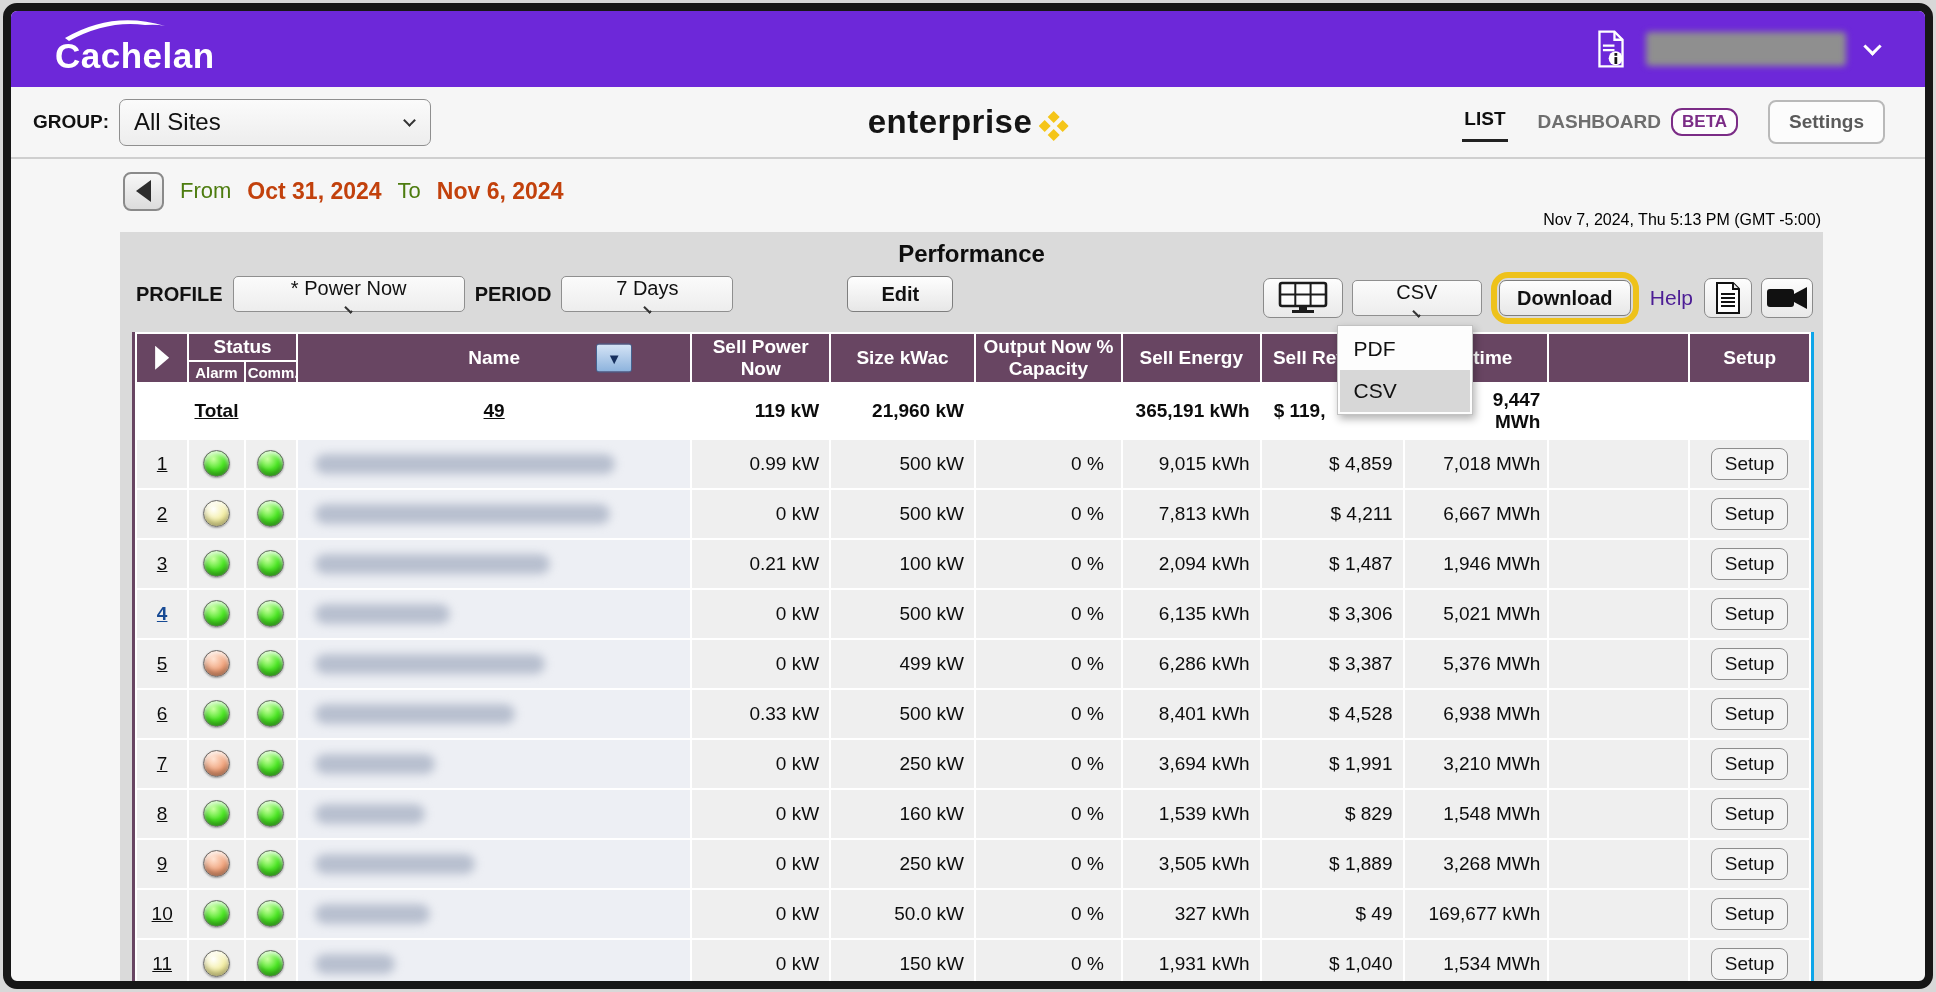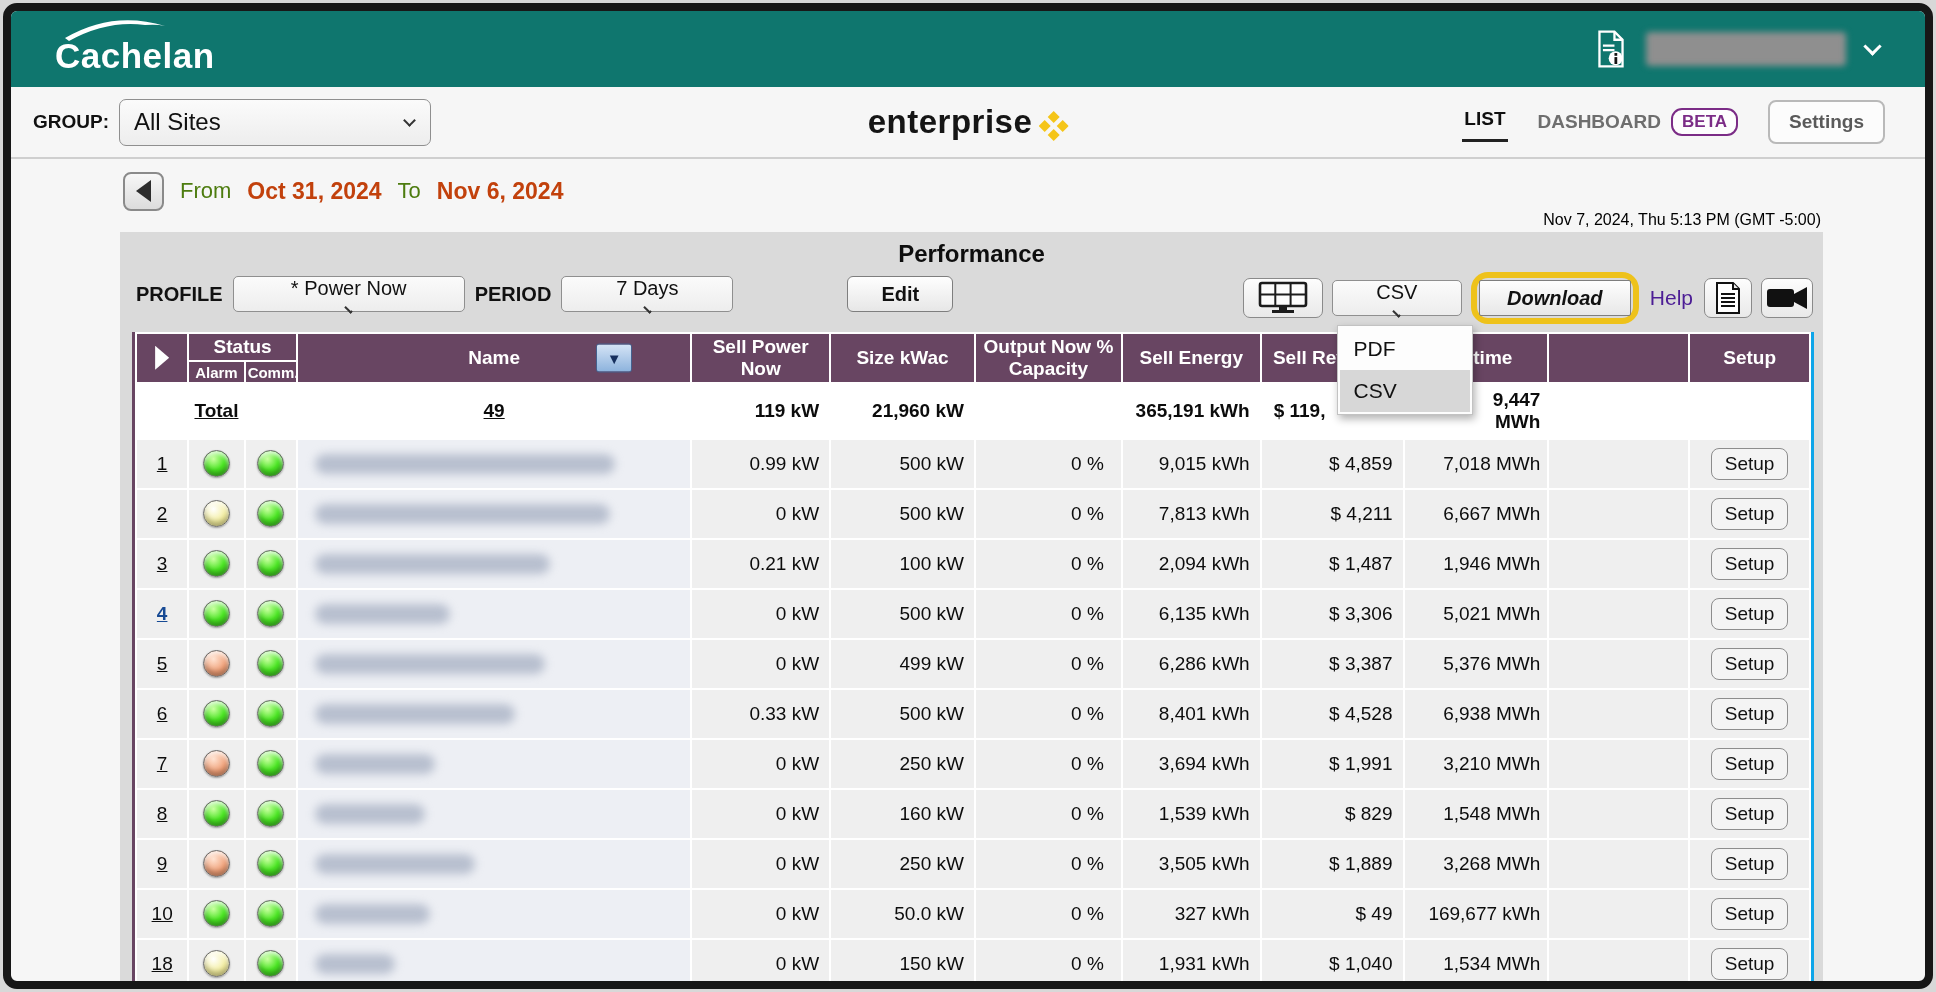--- a/index.html
+++ b/index.html
@@ -2,21 +2,21 @@
 <html><head>
 <meta charset="utf-8">
 <style>
   * { margin:0; padding:0; box-sizing:border-box; }
   html,body { width:1936px; height:992px; overflow:hidden; background:#d8d8d8;
               font-family:"Liberation Sans", sans-serif; }
   .frame { position:absolute; inset:3px; border:8px solid #171717; border-radius:14px;
            overflow:hidden; background:#f6f6f6; }
 
   
-  .topbar { height:76px; background:#0f766e; display:flex; align-items:center;
+  .topbar { height:76px; background:#6d28d9; display:flex; align-items:center;
             justify-content:space-between; padding:0 46px 0 44px; }
   .brand { position:relative; color:#fff; font-size:35px; font-weight:bold; letter-spacing:.5px;
            padding-top:14px; }
   .brand svg { position:absolute; top:-6px; left:6px; }
   .top-right { display:flex; align-items:center; gap:20px; }
   .acct-blur { width:200px; height:34px; background:#8f8f8f; border-radius:4px; filter:blur(3px); }
   .chev-white { width:13px; height:13px; border-right:3px solid #fff; border-bottom:3px solid #fff;
                 transform:rotate(45deg); margin-top:-6px; }
 
   
@@ -66,21 +66,21 @@
   .btn { background:linear-gradient(#fefefe,#e7e7e7); border:1.5px solid #7e7e7e; border-radius:6px;
          font-size:20px; font-weight:bold; color:#111; cursor:pointer; }
   .edit-btn { width:106px; height:36px; margin-left:104px; }
   .ctrl-right { position:absolute; right:10px; top:0; display:flex; align-items:center; gap:9px; }
   .icon-btn { height:40px; display:flex; align-items:center; justify-content:center;
               background:linear-gradient(#fdfdfd,#e9e9e9); border:1.5px solid #8a8a8a;
               border-radius:7px; cursor:pointer; }
   .grid-btn { width:80px; }
   .sel-format { width:130px; height:36px; }
   .dl-ring { border:6px solid #eec21b; border-radius:17px; padding:2px; }
-  .dl-btn { width:152px; height:36px; border-radius:2px;font-style:italic; }
+  .dl-btn { width:132px; height:36px; border-radius:7px; }
   .help-lbl { font-size:21px; font-weight:normal; color:#4c1d95; margin:0 2px; }
   .doc-btn { width:48px; } .cam-btn { width:52px; }
 
   
   .fmt-menu { position:absolute; z-index:60; background:#fdfdfd; border:1px solid #c2c2c2;
               box-shadow:2px 4px 8px rgba(0,0,0,.3); padding:2px; }
   .fmt-item { font-size:21px; color:#111; padding:9px 4px 9px 13px; cursor:pointer; }
   .fmt-item.sel-opt { background:#d7d7d7; }
 
   
@@ -506,21 +506,21 @@
     <td class="out-cell">0 %</td>
     <td>327 kWh</td>
     <td>$ 49</td>
     <td class="life-cell">169,677 kWh</td>
     <td></td>
     <td class="c">
       <button class="setup-btn">Setup</button>
     </td>
   </tr>
             <tr>
-    <td class="c">18</td>
+    <td class="c">11</td>
     <td class="c">
       <div class="led led-yellow"></div>
     </td>
     <td class="c">
       <div class="led led-green"></div>
     </td>
     <td class="name-cell">
       <div class="name-blur" style="width: 80px;"></div>
     </td>
     <td>0 kW</td>

